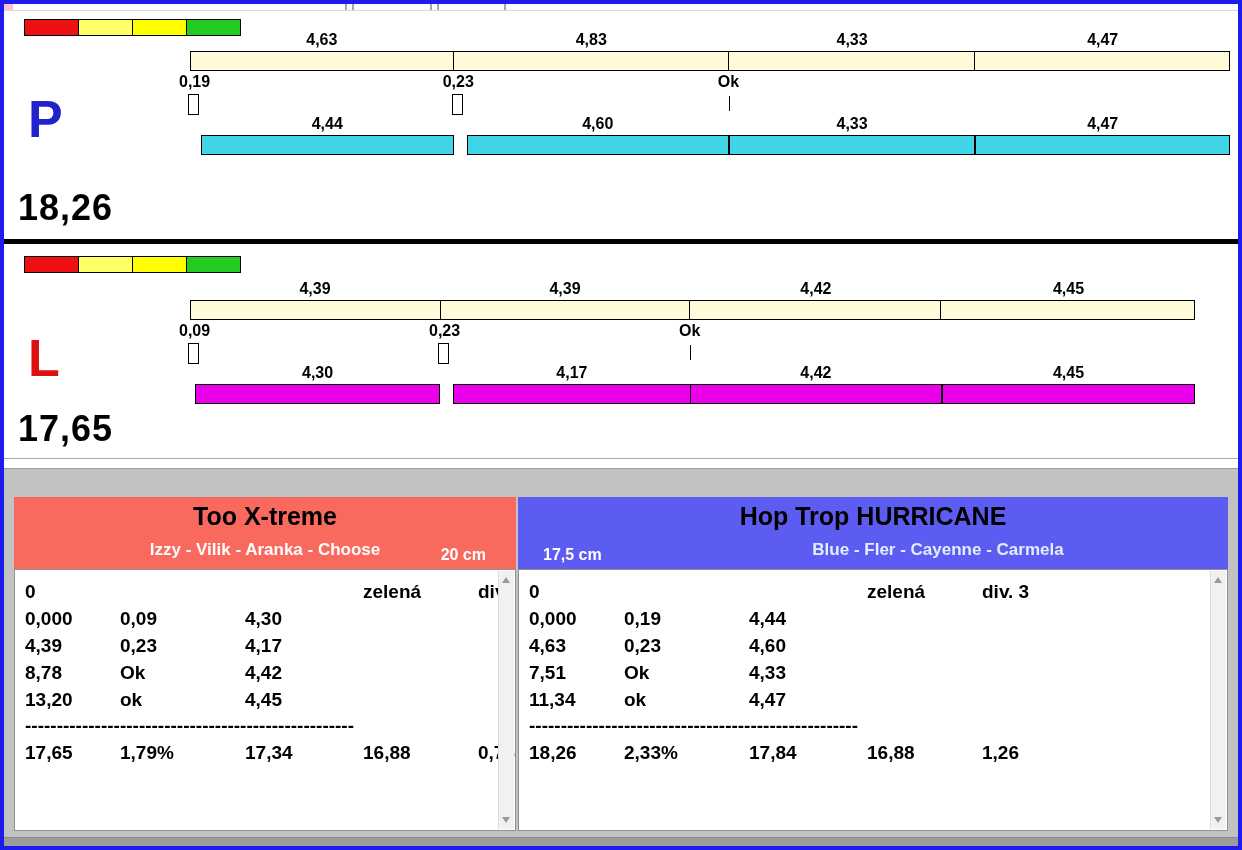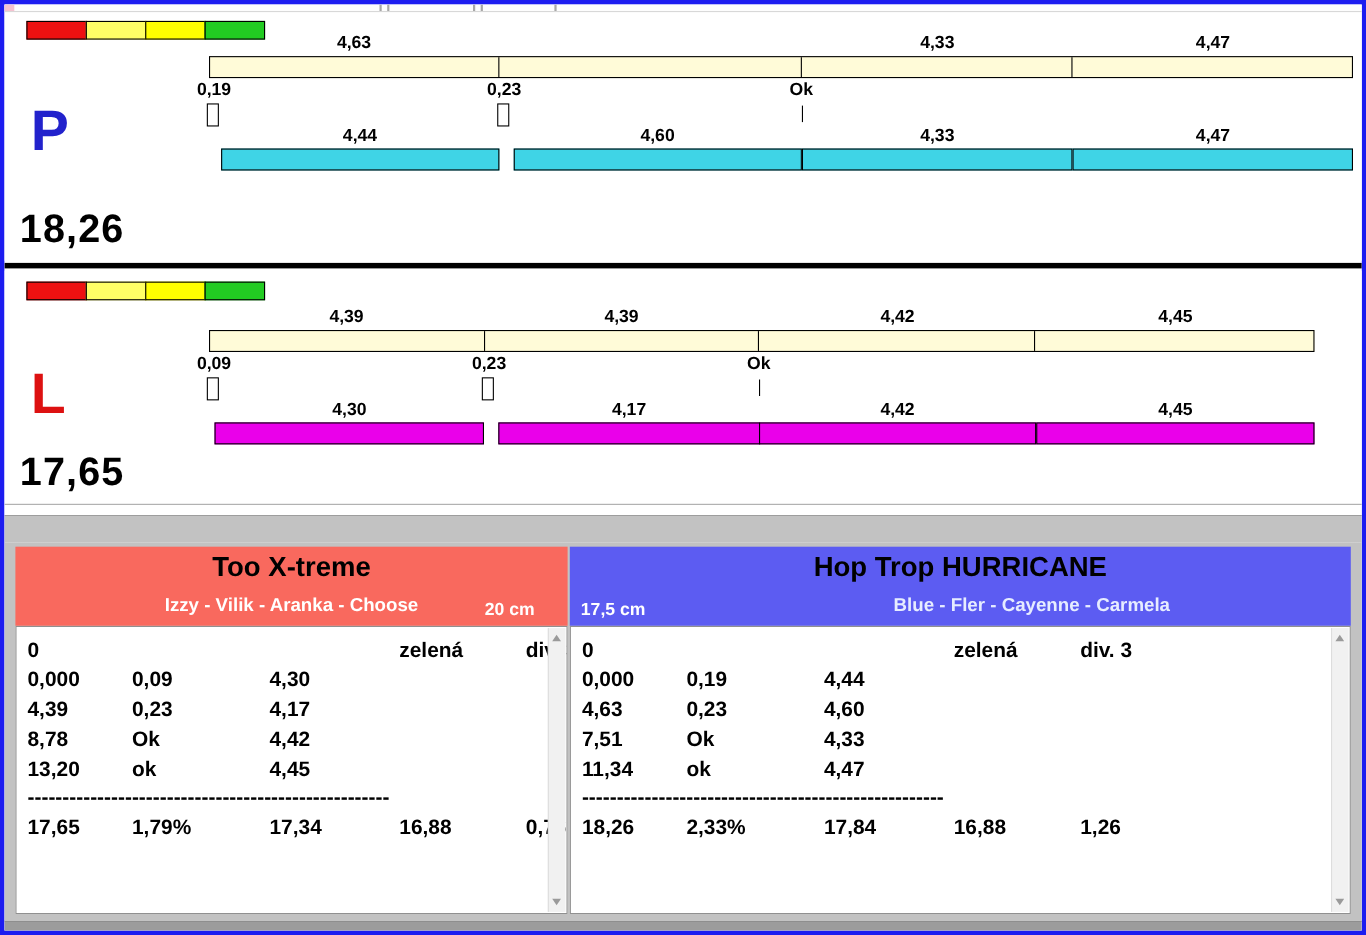--- a/index.html
+++ b/index.html
@@ -79,21 +79,21 @@
 
   .team-header { position:relative; height:72px; flex:none; }
   .team-title { text-align:center; padding-top:5px; font-size:25px; font-weight:bold; color:#000; }
   .team-subtitle {
     position:absolute; bottom:9px; left:0; right:0; text-align:center;
     font-size:17px; font-weight:bold; color:#ffffff;
   }
   .team-col.right .team-subtitle { left:130px; color:#e6ecff; }
   .height-label { position:absolute; bottom:5px; font-size:16px; font-weight:bold; color:#ffffff; }
   .hl-right { right:30px; }
-  .hl-left { left:10px; }
+  .hl-left { left:25px; }
 
   .team-results {
     position:relative; flex:1; background:#ffffff;
     border:1px solid #909090; box-sizing:border-box; overflow:hidden;
   }
   .rows { padding:8px 0 0 10px; font-size:19px; font-weight:bold; color:#000; }
   .result-row { display:flex; height:27px; line-height:27px; white-space:nowrap; }
   .cell { flex:none; }
   .c0{width:95px} .c1{width:125px} .c2{width:118px} .c3{width:115px} .c4{width:auto}
   .sep-row { height:26px; line-height:26px; overflow:hidden; white-space:nowrap; }
@@ -134,20 +134,21 @@
     <div class="traffic">
         <span class="sq" style="background: rgb(238, 17, 17);"></span>
         <span class="sq" style="background: rgb(255, 255, 102);"></span>
         <span class="sq" style="background: rgb(255, 255, 0);"></span>
         <span class="sq" style="background: rgb(34, 204, 34);"></span>
       </div>
     <div class="chart-area">
       <div class="chart" style="width: 100%;">
         <div class="split-labels">
             <div class="seg-label" style="left: 0%; width: 25.356%;">4,63</div>
+            <div class="seg-label" style="left: 25.356%; width: 26.4513%;">4,83</div>
             <div class="seg-label" style="left: 51.8072%; width: 23.713%;">4,33</div>
             <div class="seg-label" style="left: 75.5203%; width: 24.4797%;">4,47</div>
           </div>
         <div class="split-bar" style="background: rgb(255, 251, 216);">
             <div class="split-seg" style="left: 0%; width: 25.356%;"></div>
             <div class="split-seg" style="left: 25.356%; width: 26.4513%;"></div>
             <div class="split-seg" style="left: 51.8072%; width: 23.713%;"></div>
             <div class="split-seg" style="left: 75.5203%; width: 24.4797%;"></div>
           </div>
         <div class="marker-row">

